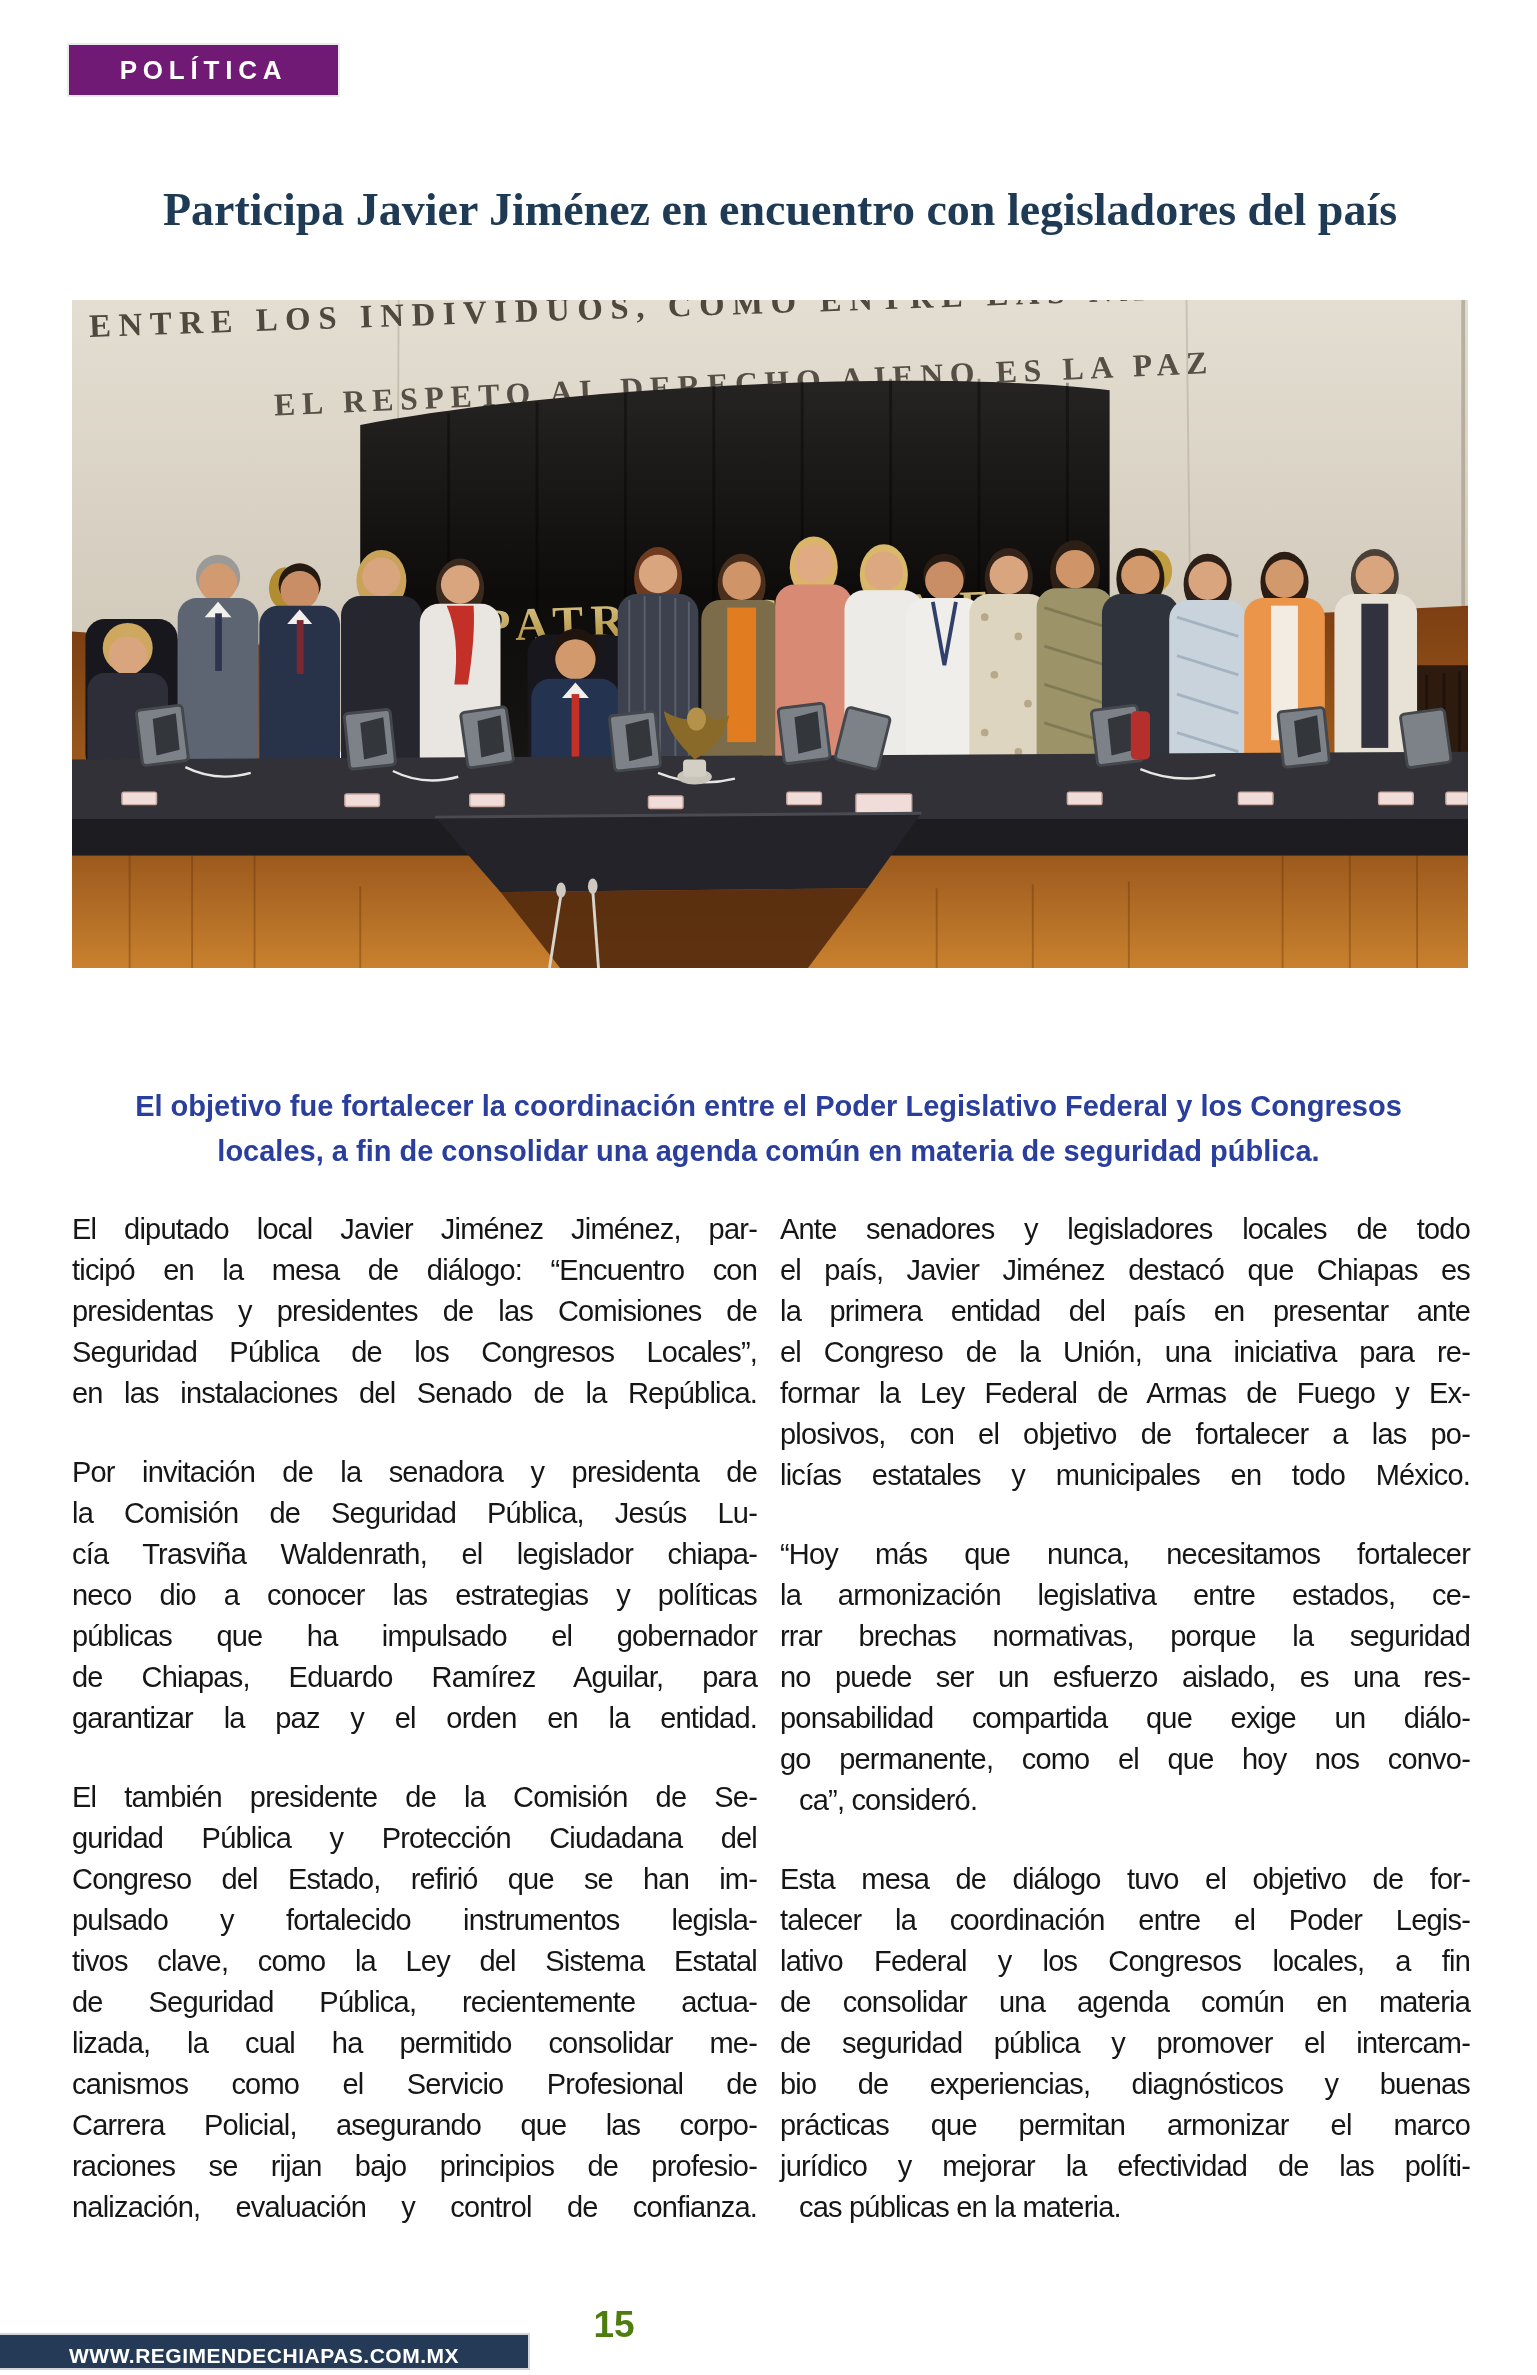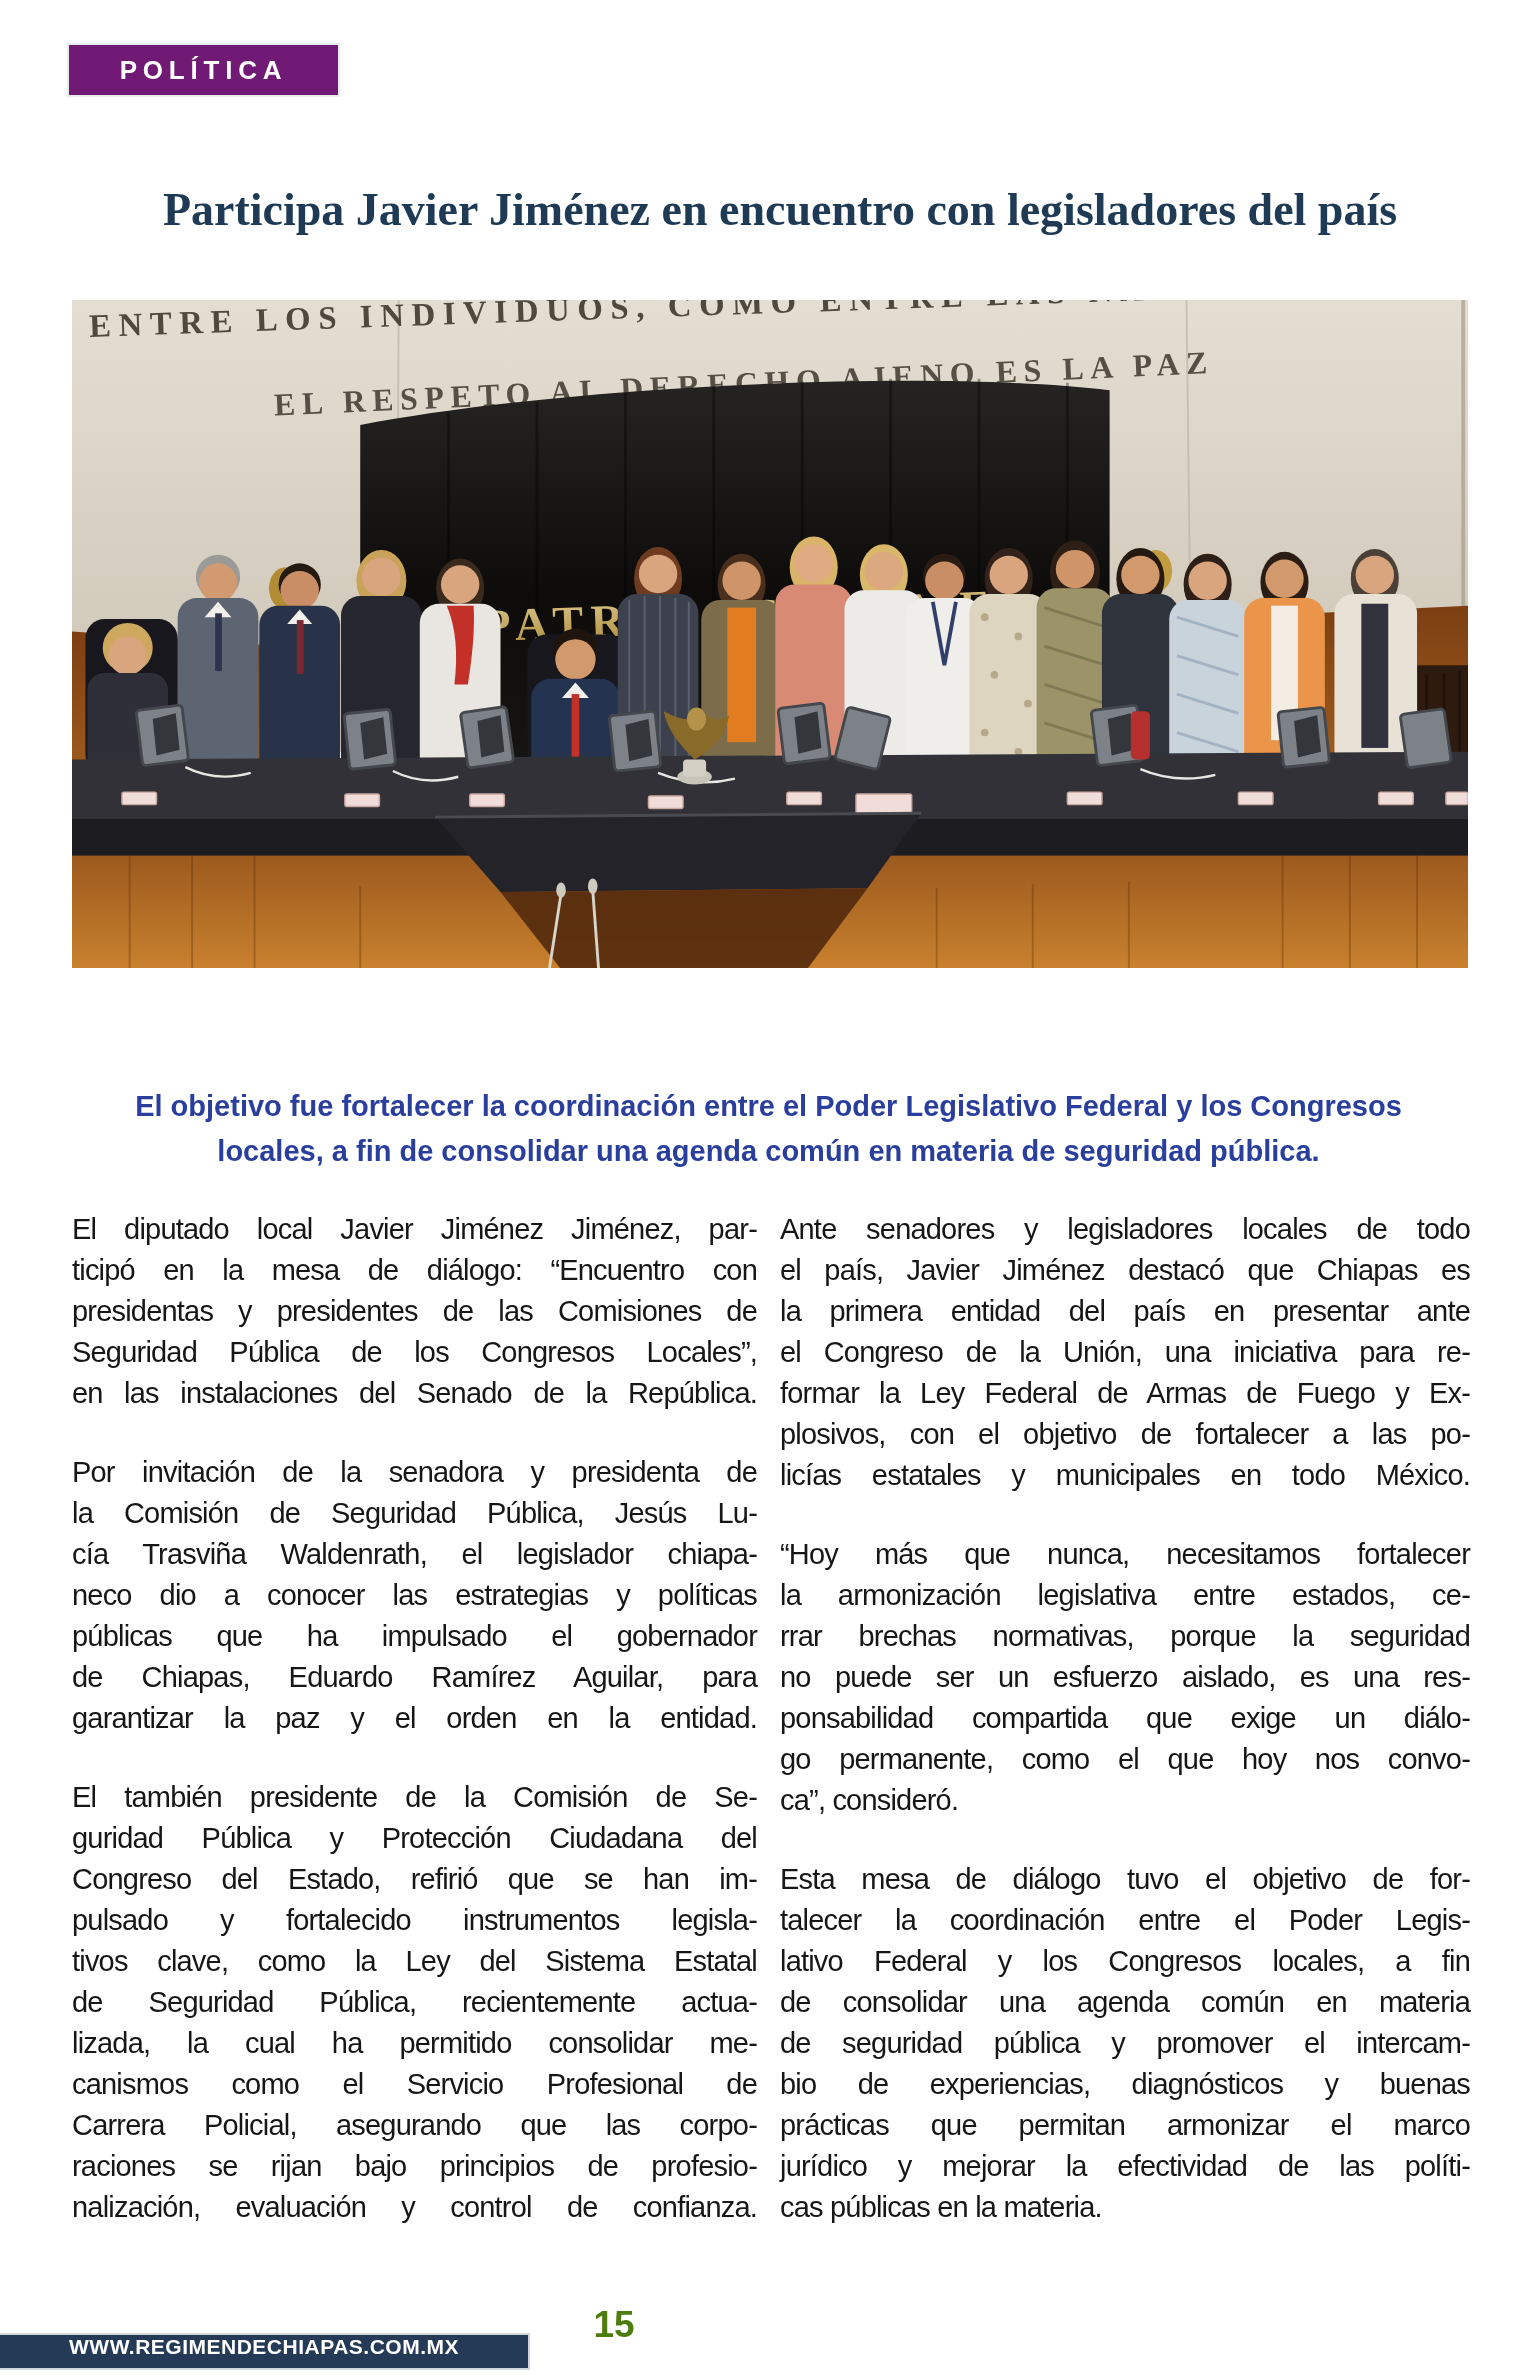--- a/index.html
+++ b/index.html
@@ -33,29 +33,29 @@
     position:absolute;left:91px;top:1084px;width:1355px;
     text-align:center;color:#2a3f9d;font-weight:bold;
     font-size:29px;line-height:45px;
   }
   
   .col{position:absolute;top:1209px;color:#161616;}
   .col-left{left:72px;width:685px;}
   .col-right{left:780px;width:690px;}
   .para{margin:0 0 38px 0;font-size:29px;line-height:41px;letter-spacing:-0.8px;}
   .jline{text-align:justify;text-align-last:justify;white-space:normal;}
-  .jline.last{text-align-last:left;}
+  .jline.last{text-align-last:left;margin-left:19px;}
   
   .page-num{
     position:absolute;left:0;top:2304px;width:1228px;text-align:center;
     font-size:37px;font-weight:bold;color:#4d7c0f;
   }
   .footer-bar{
     position:absolute;left:0;top:2333px;width:528px;height:33px;
-    background:#243a56;display:flex;align-items:flex-start;justify-content:center;
+    background:#243a56;display:flex;align-items:flex-end;justify-content:center;
     border-top:2.9px solid #d2d6da;border-bottom:2.9px solid #d2d6da;border-right:2.9px solid #d2d6da;
   }
   .footer-bar span{color:#ffffff;font-weight:bold;font-size:21px;letter-spacing:0.5px;}
 </style>
 </head>
 <body>
 
 <div class="page">
 
   <div class="badge">

